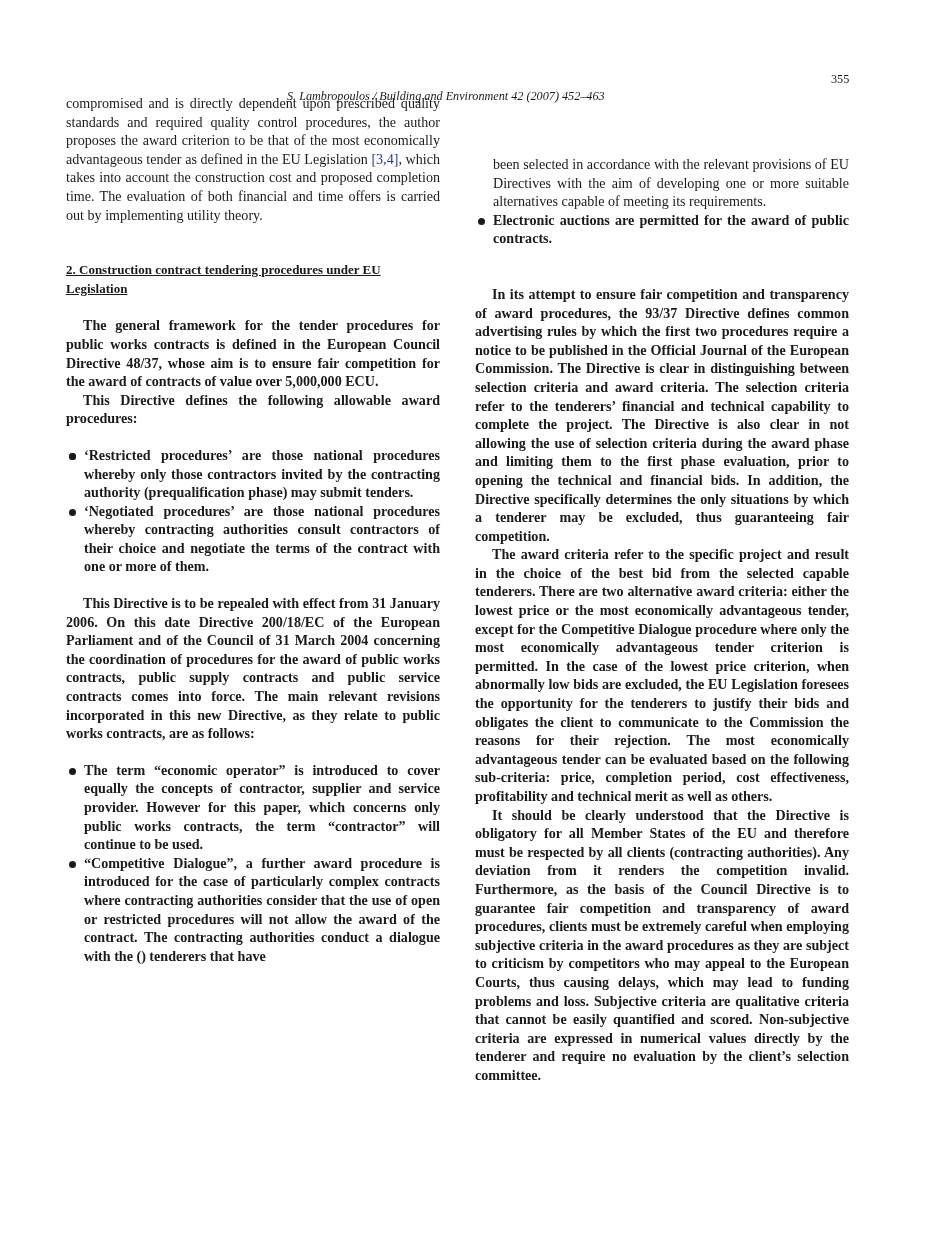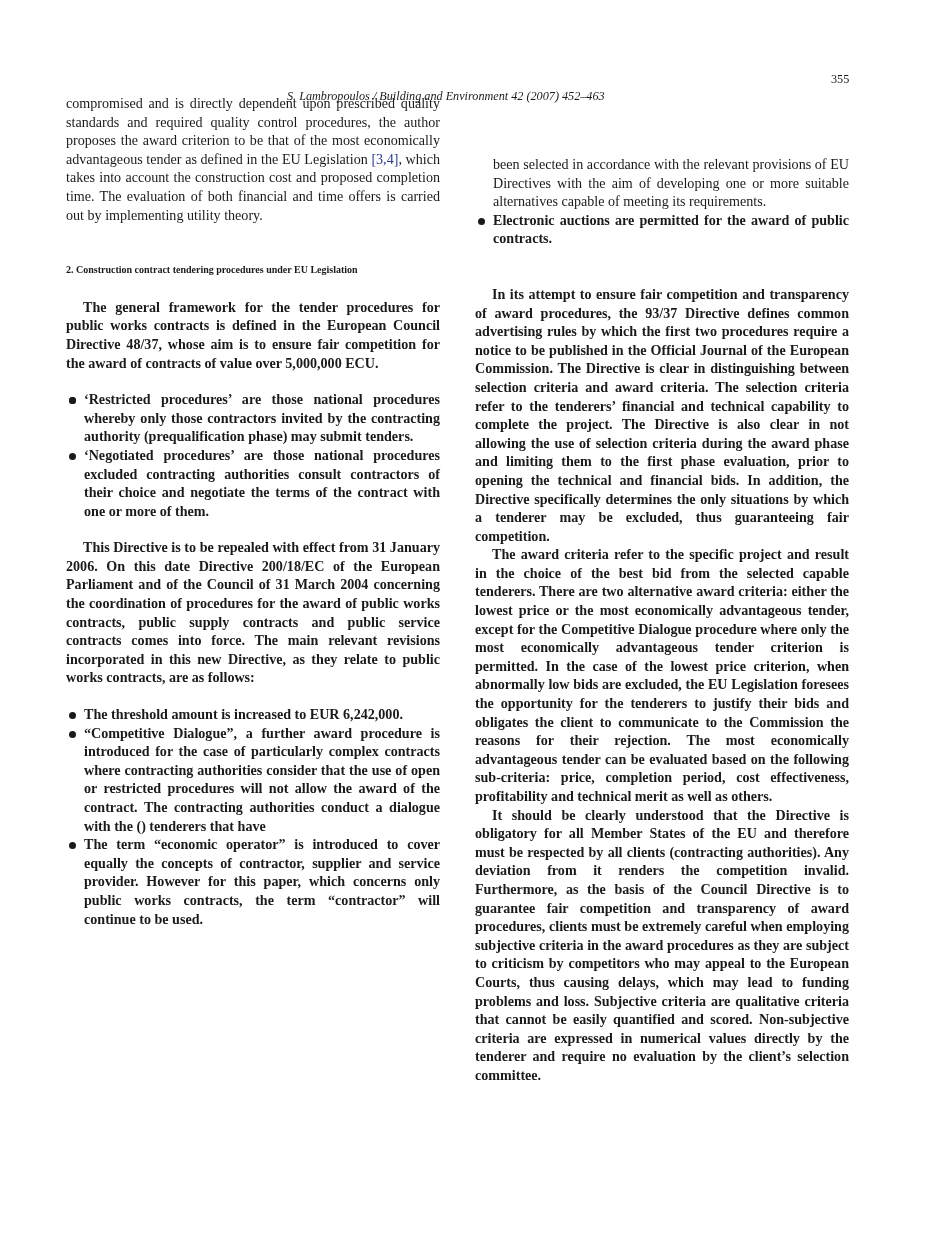--- a/index.html
+++ b/index.html
@@ -42,44 +42,44 @@
 <div class="running-head">
   <span class="title">S. Lambropoulos / Building and Environment 42 (2007) 452–463</span>
   <span class="pageno">355</span>
 </div>
 
 <div class="col left">
   <p><span>compromised and is directly dependent upon prescribed quality standards and required quality control procedures, the author proposes the award criterion to be that of the most economically advantageous tender as defined in the EU Legislation </span><a class="ref" href="#">[3,4]</a><span>, which takes into account the construction cost and proposed completion time. The evaluation of both financial and time offers is carried out by implementing utility theory.</span></p>
 
   <div class="gap-lg"></div>
 
-  <h2 class="h2" style="font-size:10px;line-height:18.6px;">2. Construction contract tendering procedures under EU Legislation</h2>
+  <h2 class="h2" style="font-size:13px;line-height:18.6px;text-decoration:underline;">2. Construction contract tendering procedures under EU Legislation</h2>
 
   <div class="gap-md"></div>
 
   <p class="indent">The general framework for the tender procedures for public works contracts is defined in the European Council Directive 48/37, whose aim is to ensure fair competition for the award of contracts of value over 5,000,000 ECU.</p>
+  <p class="indent">This Directive defines the following allowable award procedures:</p>
 
   <div class="gap-md"></div>
 
   <ul class="bullets">
     <li><span class="dot"></span></li>
     <li><span class="dot"></span><span>‘Restricted procedures’ are those national procedures whereby only those contractors invited by the contracting authority (prequalification phase) may submit tenders.</span></li>
-    <li><span class="dot"></span><span>‘Negotiated procedures’ are those national procedures excluded contracting authorities consult contractors of their choice and negotiate the terms of the contract with one or more of them.</span></li>
+    <li><span class="dot"></span><span>‘Negotiated procedures’ are those national procedures whereby contracting authorities consult contractors of their choice and negotiate the terms of the contract with one or more of them.</span></li>
   </ul>
 
   <div class="gap-md"></div>
 
   <p class="indent">This Directive is to be repealed with effect from 31 January 2006. On this date Directive 200/18/EC of the European Parliament and of the Council of 31 March 2004 concerning the coordination of procedures for the award of public works contracts, public supply contracts and public service contracts comes into force. The main relevant revisions incorporated in this new Directive, as they relate to public works contracts, are as follows:</p>
 
   <div class="gap-md"></div>
 
   <ul class="bullets">
-    <li><span class="dot"></span><span>The threshold amount is increased to EUR 6,242,000.</span></li>
+    <li><span class="dot"></span><span>The term “economic operator” is introduced to cover equally the concepts of contractor, supplier and service provider. However for this paper, which concerns only public works contracts, the term “contractor” will continue to be used.</span></li>
     <li><span class="dot"></span><span>“Competitive Dialogue”, a further award procedure is introduced for the case of particularly complex contracts where contracting authorities consider that the use of open or restricted procedures will not allow the award of the contract. The contracting authorities conduct a dialogue with the () tenderers that have</span></li>
-    <li><span class="dot"></span><span>The term “economic operator” is introduced to cover equally the concepts of contractor, supplier and service provider. However for this paper, which concerns only public works contracts, the term “contractor” will continue to be used.</span></li>
   </ul>
 </div>
 
 <div class="col right">
   <p class="cont">been selected in accordance with the relevant provisions of EU Directives with the aim of developing one or more suitable alternatives capable of meeting its requirements.</p>
   <ul class="bullets">
     <li><span class="dot"></span><span>Electronic auctions are permitted for the award of public contracts.</span></li>
   </ul>
 
   <div class="gap-xl"></div>

